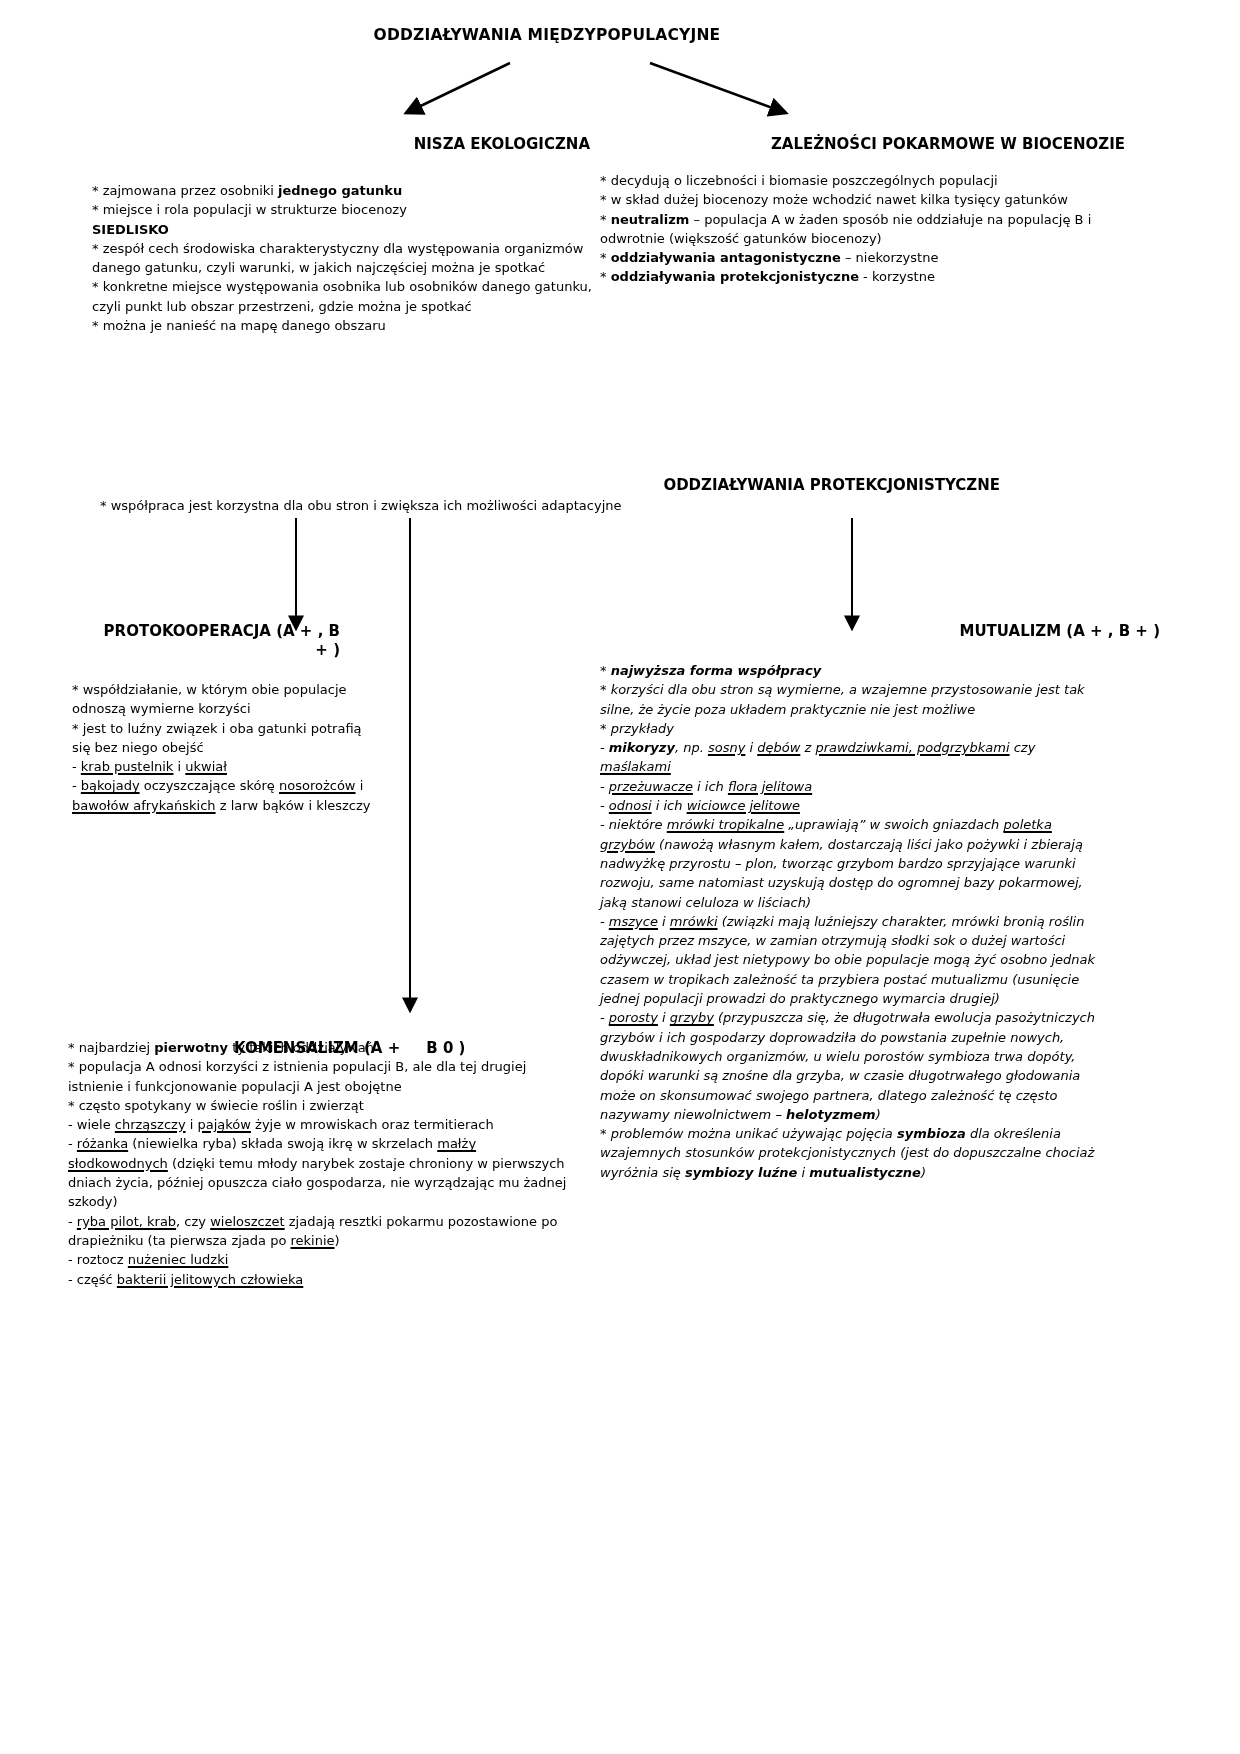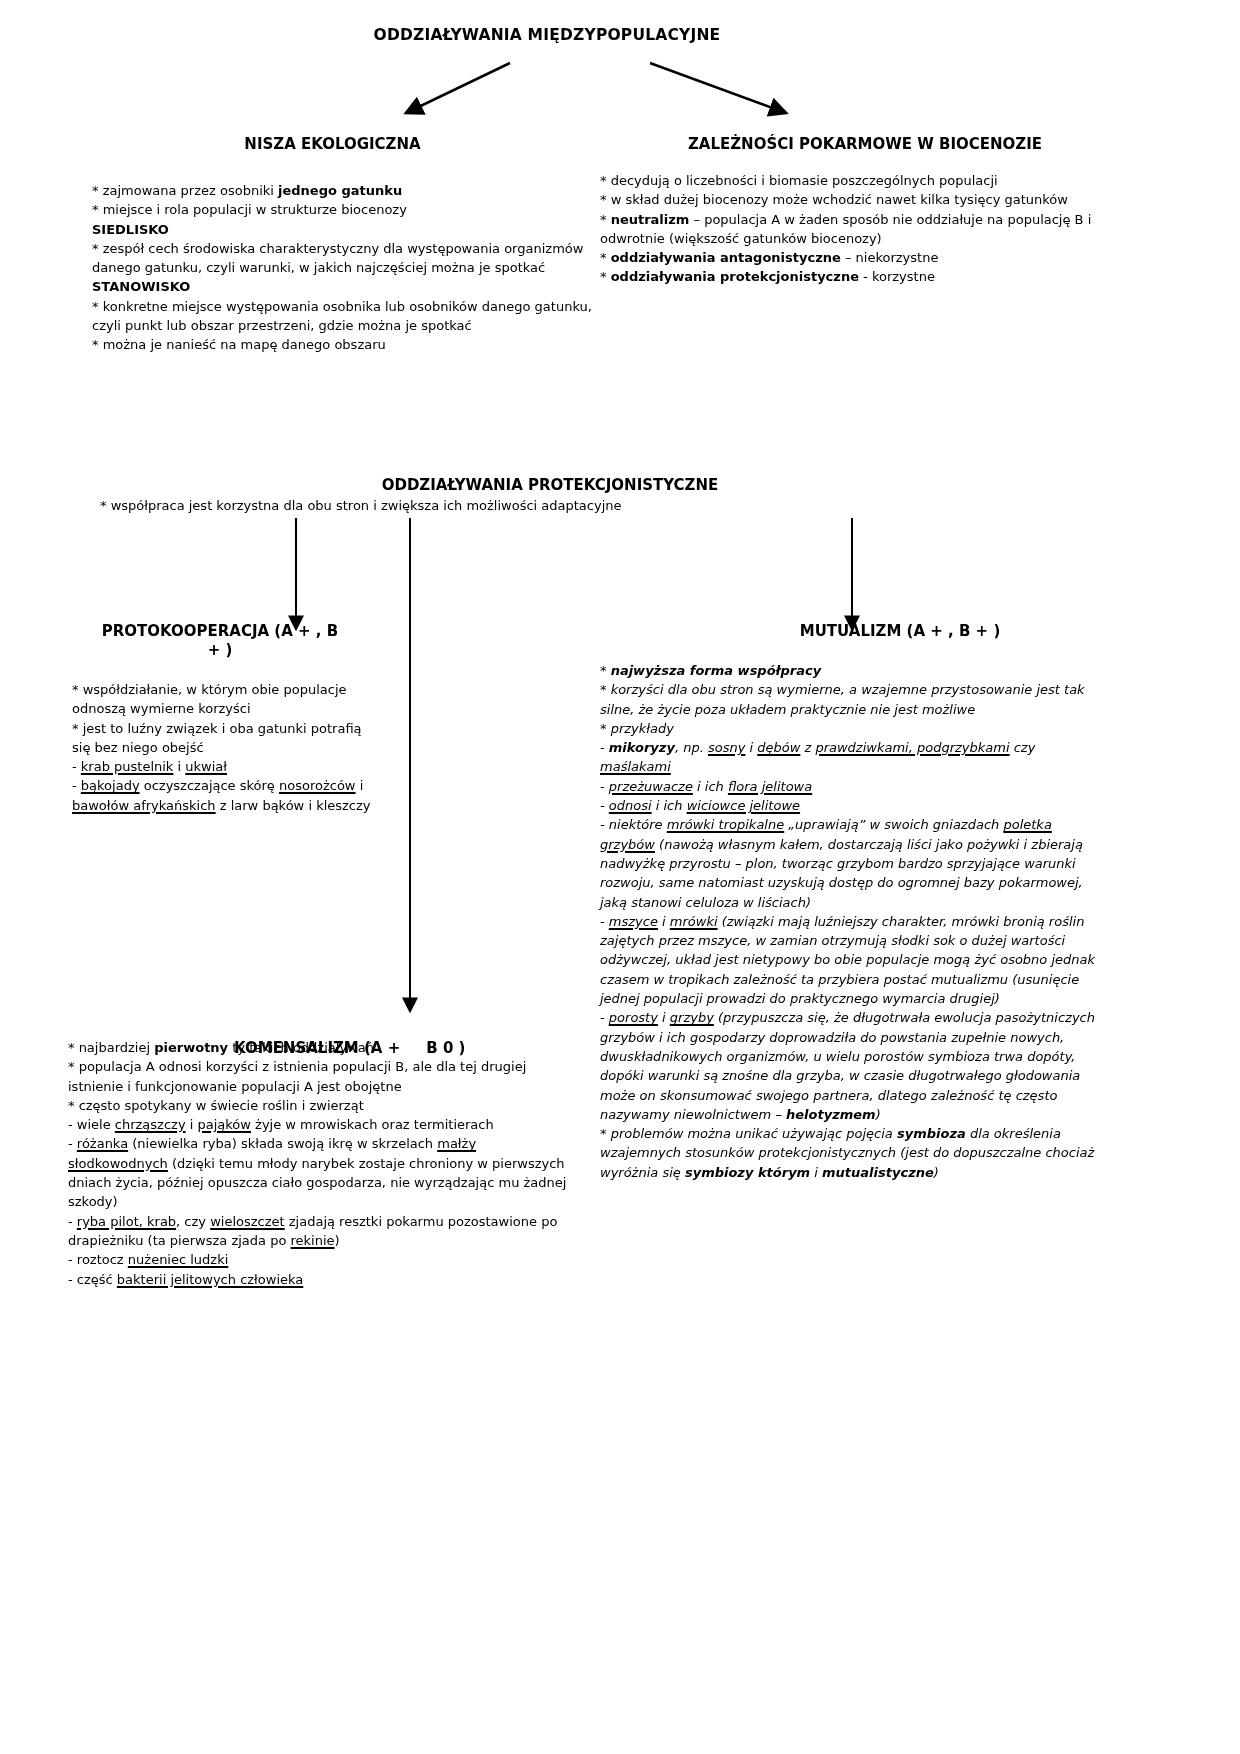--- a/index.html
+++ b/index.html
@@ -12,21 +12,21 @@
   }
   .arrows { position:absolute; left:0; top:0; width:1240px; height:1754px; pointer-events:none; }
   .arrows line { stroke:var(--text); stroke-width:2; }
   .arrows .diag { stroke-width:2.5; }
   .arrows marker path { fill:var(--text); }
   .title {
     position:absolute; left:147px; top:26px; width:800px;
     text-align:center; font-weight:bold; font-size:15.5px; letter-spacing:.2px;
   }
   .heading {
-    position:absolute; font-weight:bold; font-size:15px; line-height:19px; text-align:center;
+    position:absolute; font-weight:bold; font-size:15px; line-height:19px; text-align:right;
   }
   .subtitle {
     position:absolute; font-size:13px; line-height:19px; text-align:left;
   }
   .body { position:absolute; font-size:13px; line-height:19.3px; }
   .para { margin:0; }
   .b { font-weight:bold; }
   .u { text-decoration:underline; text-decoration-thickness:1.5px; text-underline-offset:2px; }
   .h-nisza   { left:75px;  top:135px; width:515px; }
   .b-nisza   { left:48px;  top:181px; width:500px;margin-left:44px; }
@@ -61,21 +61,20 @@
   </svg>
 
   <div class="title">ODDZIAŁYWANIA MIĘDZYPOPULACYJNE</div>
 
   <div class="heading h-nisza">NISZA EKOLOGICZNA</div>
   <div class="body b-nisza">
       <div class="para"><span>* zajmowana przez osobniki </span><span class="b">jednego gatunku</span></div>
       <div class="para"><span>* miejsce i rola populacji w strukturze biocenozy</span></div>
       <div class="para"><span class="b">SIEDLISKO</span></div>
       <div class="para"><span>* zespół cech środowiska charakterystyczny dla występowania organizmów danego gatunku, czyli warunki, w jakich najczęściej można je spotkać</span></div>
-      <div class="para"><span class="b">STANOWISKO</span></div>
       <div class="para"><span>* konkretne miejsce występowania osobnika lub osobników danego gatunku, czyli punkt lub obszar przestrzeni, gdzie można je spotkać</span></div>
       <div class="para"><span>* można je nanieść na mapę danego obszaru</span></div>
     </div>
 
   <div class="heading h-pokarm">ZALEŻNOŚCI POKARMOWE W BIOCENOZIE</div>
   <div class="body b-pokarm">
       <div class="para"><span>* decydują o liczebności i biomasie poszczególnych populacji</span></div>
       <div class="para"><span>* w skład dużej biocenozy może wchodzić nawet kilka tysięcy gatunków</span></div>
       <div class="para"><span>* </span><span class="b">neutralizm</span><span> – populacja A w żaden sposób nie oddziałuje na populację B i odwrotnie (większość gatunków biocenozy)</span></div>
       <div class="para"><span>* </span><span class="b">oddziaływania antagonistyczne</span><span> – niekorzystne</span></div>
@@ -97,21 +96,21 @@
   <div class="body b-mut">
       <div class="para"><span>* </span><span class="b">najwyższa forma współpracy</span></div>
       <div class="para"><span>* korzyści dla obu stron są wymierne, a wzajemne przystosowanie jest tak silne, że życie poza układem praktycznie nie jest możliwe</span></div>
       <div class="para"><span>* przykłady</span></div>
       <div class="para"><span>- </span><span class="b">mikoryzy</span><span>, np. </span><span class="u">sosny</span><span> i </span><span class="u">dębów</span><span> z </span><span class="u">prawdziwkami, podgrzybkami</span><span> czy </span><span class="u">maślakami</span></div>
       <div class="para"><span>- </span><span class="u">przeżuwacze</span><span> i ich </span><span class="u">flora jelitowa</span></div>
       <div class="para"><span>- </span><span class="u">odnosi</span><span> i ich </span><span class="u">wiciowce jelitowe</span></div>
       <div class="para"><span>- niektóre </span><span class="u">mrówki tropikalne</span><span> „uprawiają” w swoich gniazdach </span><span class="u">poletka grzybów</span><span> (nawożą własnym kałem, dostarczają liści jako pożywki i zbierają nadwyżkę przyrostu – plon, tworząc grzybom bardzo sprzyjające warunki rozwoju, same natomiast uzyskują dostęp do ogromnej bazy pokarmowej, jaką stanowi celuloza w liściach)</span></div>
       <div class="para"><span>- </span><span class="u">mszyce</span><span> i </span><span class="u">mrówki</span><span> (związki mają luźniejszy charakter, mrówki bronią roślin zajętych przez mszyce, w zamian otrzymują słodki sok o dużej wartości odżywczej, układ jest nietypowy bo obie populacje mogą żyć osobno jednak czasem w tropikach zależność ta przybiera postać mutualizmu (usunięcie jednej populacji prowadzi do praktycznego wymarcia drugiej)</span></div>
       <div class="para"><span>- </span><span class="u">porosty</span><span> i </span><span class="u">grzyby</span><span> (przypuszcza się, że długotrwała ewolucja pasożytniczych grzybów i ich gospodarzy doprowadziła do powstania zupełnie nowych, dwuskładnikowych organizmów, u wielu porostów symbioza trwa dopóty, dopóki warunki są znośne dla grzyba, w czasie długotrwałego głodowania może on skonsumować swojego partnera, dlatego zależność tę często nazywamy niewolnictwem – </span><span class="b">helotyzmem</span><span>)</span></div>
-      <div class="para"><span>* problemów można unikać używając pojęcia </span><span class="b">symbioza</span><span> dla określenia wzajemnych stosunków protekcjonistycznych (jest do dopuszczalne chociaż wyróżnia się </span><span class="b">symbiozy którym</span><span> i </span><span class="b">mutualistyczne</span><span>)</span></div>
+      <div class="para"><span>* problemów można unikać używając pojęcia </span><span class="b">symbioza</span><span> dla określenia wzajemnych stosunków protekcjonistycznych (jest do dopuszczalne chociaż wyróżnia się </span><span class="b">symbiozy luźne</span><span> i </span><span class="b">mutualistyczne</span><span>)</span></div>
     </div>
 
   <div class="h-kom">
     <span>KOMENSALIZM (A +</span>
     <span>B 0 )</span>
   </div>
   <div class="body b-kom">
       <div class="para"><span>* najbardziej </span><span class="b">pierwotny</span><span> ty takich oddziaływań</span></div>
       <div class="para"><span>* populacja A odnosi korzyści z istnienia populacji B, ale dla tej drugiej istnienie i funkcjonowanie populacji A jest obojętne</span></div>
       <div class="para"><span>* często spotykany w świecie roślin i zwierząt</span></div>

